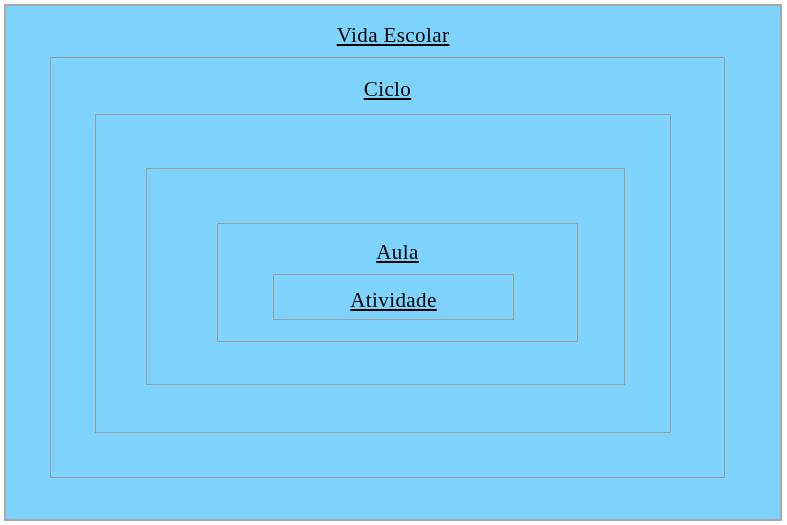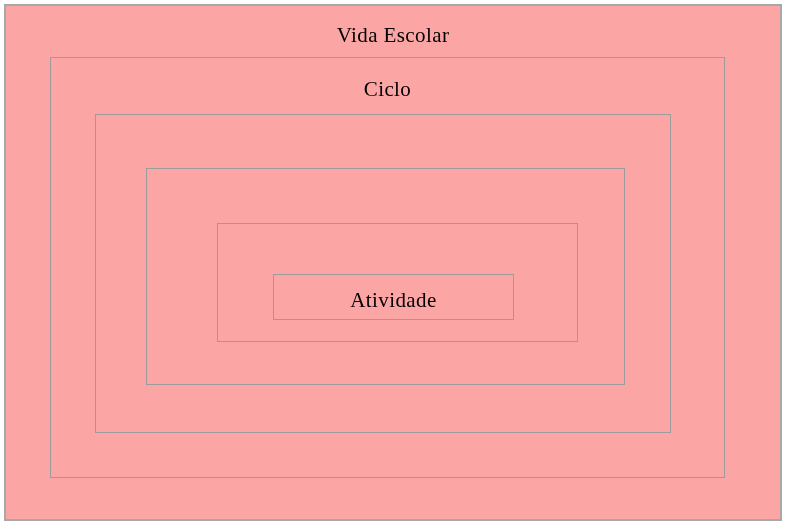--- a/index.html
+++ b/index.html
@@ -10,22 +10,23 @@
   body {
     width: 787px;
     height: 525px;
     position: relative;
     font-family: "Liberation Serif", "DejaVu Serif", serif;
     color: #000000;
     overflow: hidden;
   }
   .box {
     position: absolute;
-    background: #fca5a5;
+    background: #7dd3fc;
     border: 1px solid #9c9c9c;
+    text-decoration: underline;
   }
   .label {
     display: block;
     text-align: center;
     font-size: 21px;
     line-height: 26px;
     letter-spacing: 0.4px;
     color: #000000;
     white-space: nowrap;
   }
@@ -51,20 +52,21 @@
 </head>
 <body>
 
 <div class="box" id="b1">
   <span class="label">Vida Escolar</span>
   <div class="box" id="b2">
     <span class="label">Ciclo</span>
     <div class="box" id="b3">
       <div class="box" id="b4">
         <div class="box" id="b5">
+          <span class="label">Aula</span>
           <div class="box" id="b6">
             <span class="label">Atividade</span>
           </div>
         </div>
       </div>
     </div>
   </div>
 </div>
 
 </body></html>

